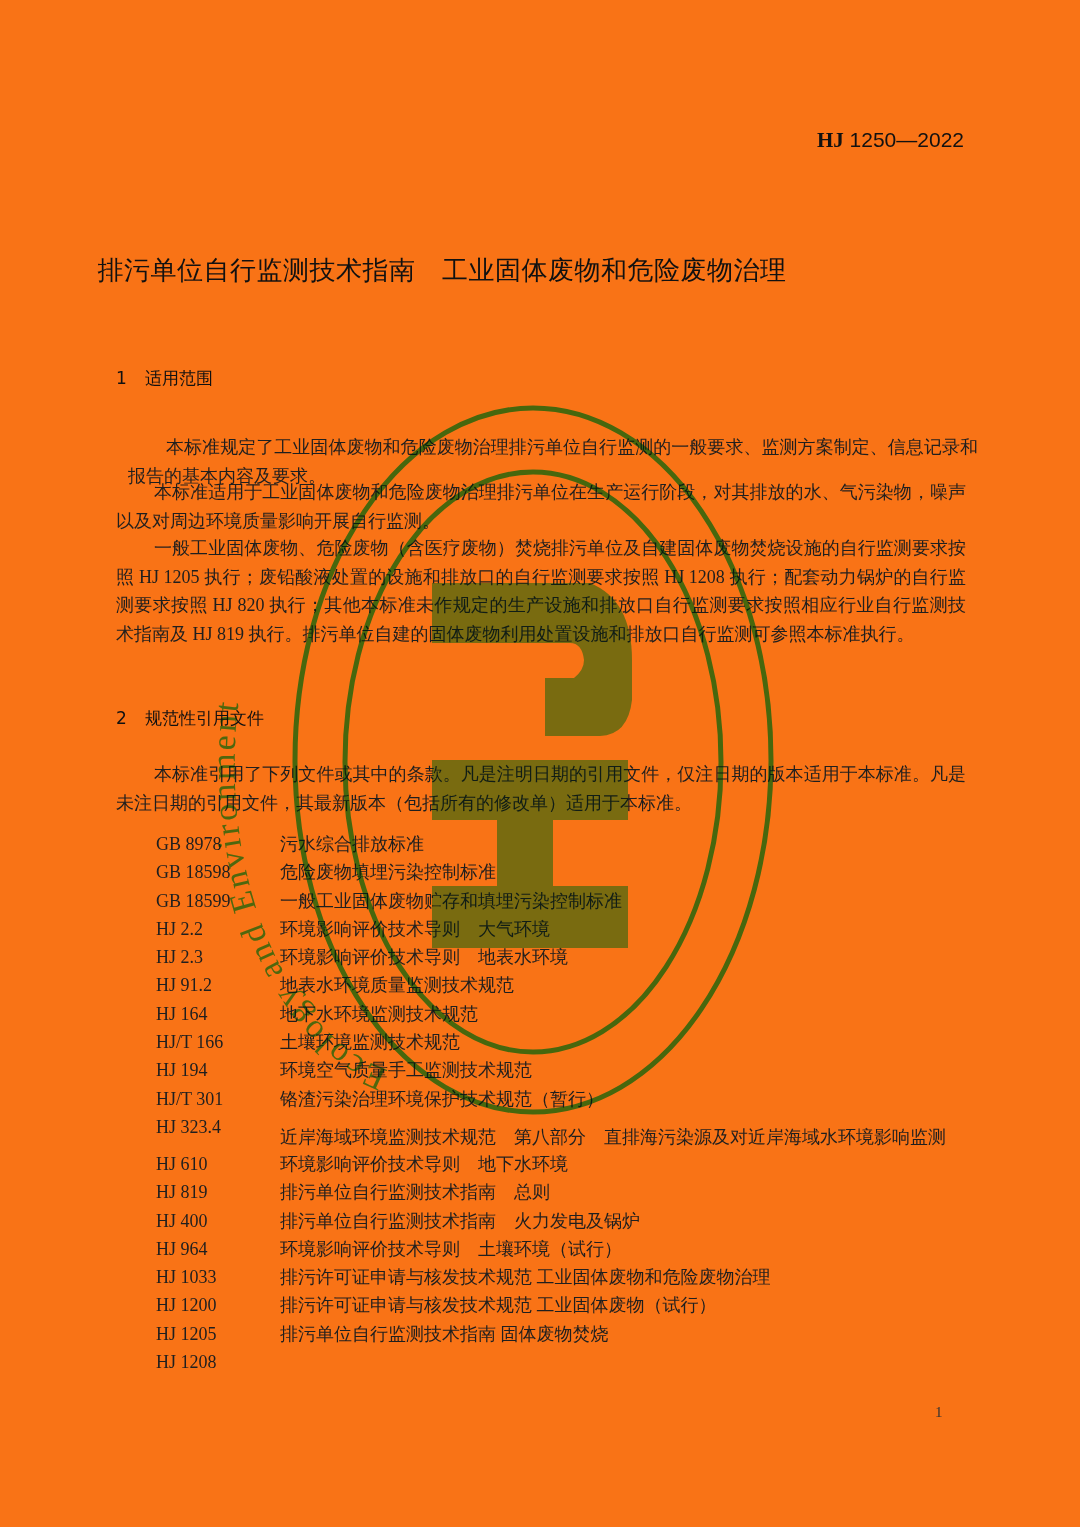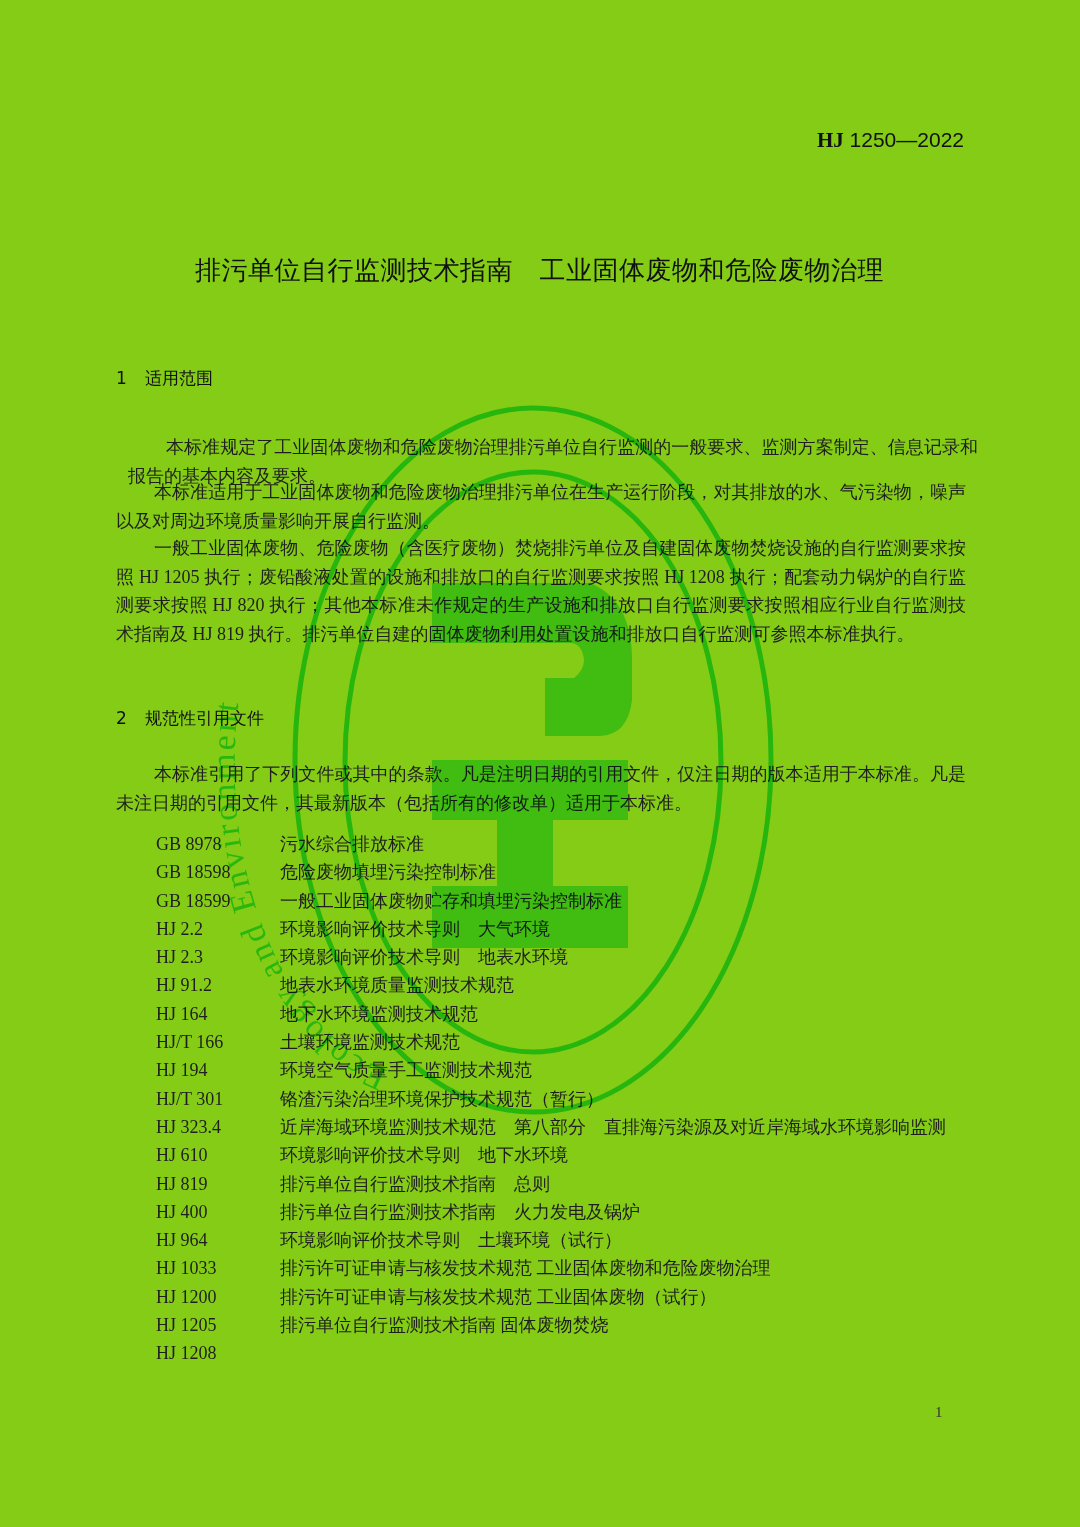--- a/index.html
+++ b/index.html
@@ -1,33 +1,33 @@
 <!DOCTYPE html>
 <html><head>
 <meta charset="utf-8">
 <style>
   html, body { margin: 0; padding: 0; background: #ffffff; }
   body { width: 1080px; height: 1527px; position: relative; overflow: hidden; }
-  .page { position: absolute; left: 0; top: 0; width: 1080px; height: 1527px; background: #84cc16; color: #1a1a1a; }
+  .page { position: absolute; left: 0; top: 0; width: 1080px; height: 1527px; background: #f97316; color: #1a1a1a; }
 
   .std-code { position: absolute; top: 128px; right: 116px; font-family: "Liberation Sans", sans-serif; font-size: 21px; color: #111; white-space: nowrap; }
   .std-code b { font-family: "Liberation Serif", serif; font-weight: bold; }
 
-  .doc-title { position: absolute; top: 253px; left: 0; width: 884px; text-align: right; font-family: "DejaVu Sans", sans-serif; font-size: 26px; color: #111; letter-spacing: 0.5px; white-space: pre; }
+  .doc-title { position: absolute; top: 253px; left: 0; width: 884px; text-align: center; font-family: "DejaVu Sans", sans-serif; font-size: 26px; color: #111; letter-spacing: 0.5px; white-space: pre; }
 
   .section-heading { position: absolute; left: 116px; font-family: "DejaVu Sans", sans-serif; font-size: 17px; color: #111; white-space: pre; }
   .section-heading .num { display: inline-block; width: 29px; }
 
   .para { position: absolute; left: 116px; width: 850px; font-family: "Liberation Serif", "DejaVu Serif", serif; font-size: 18px; line-height: 28.5px; color: #1f1f1f; text-indent: 38px; text-align: justify; }
 
   .refs { position: absolute; left: 156px; top: 830px; width: 820px; font-family: "Liberation Serif", "DejaVu Serif", serif; font-size: 18px; color: #1f1f1f; }
   .ref-row { display: flex; line-height: 28.3px; }
   .ref-code { width: 124px; flex: none; }
   .ref-title { flex: 1; white-space: pre-wrap; }
-  .ref-row.two-line .ref-title { line-height: 25px; padding-top: 2px; }
+  .ref-row.two-line .ref-title { line-height: 25px; padding-top: 2px; margin-top: 10px; }
 
   .page-number { position: absolute; top: 1404px; left: 935px; font-family: "Liberation Serif", serif; font-size: 15px; color: #333; }
 
   .watermark { position: absolute; left: 0; top: 0; width: 1080px; height: 1527px; pointer-events: none; mix-blend-mode: multiply; }
 </style>
 </head>
 <body>
 
 <div class="page">
 

